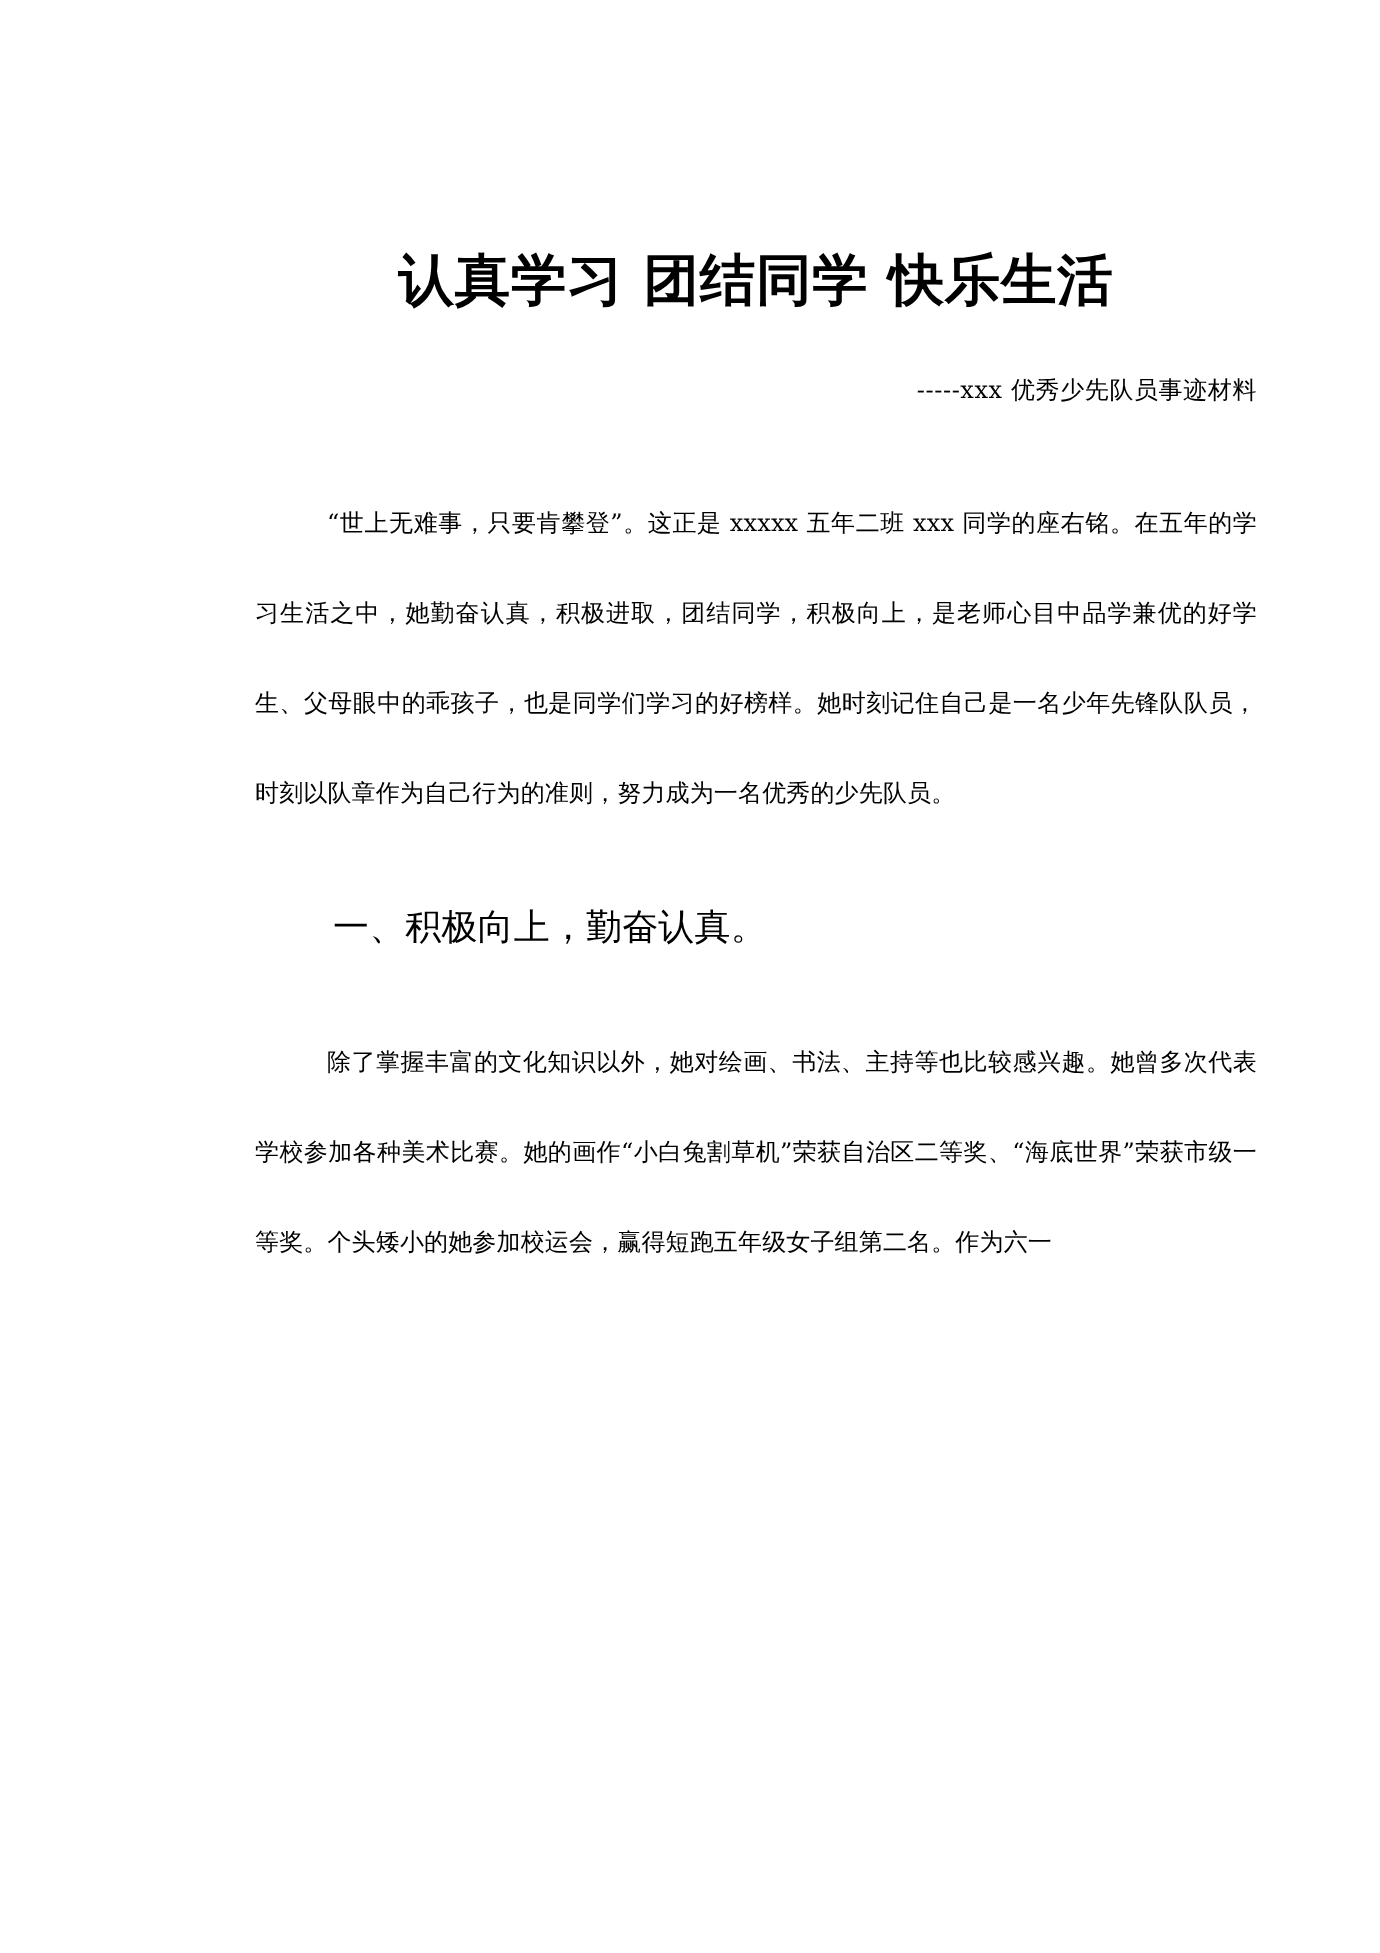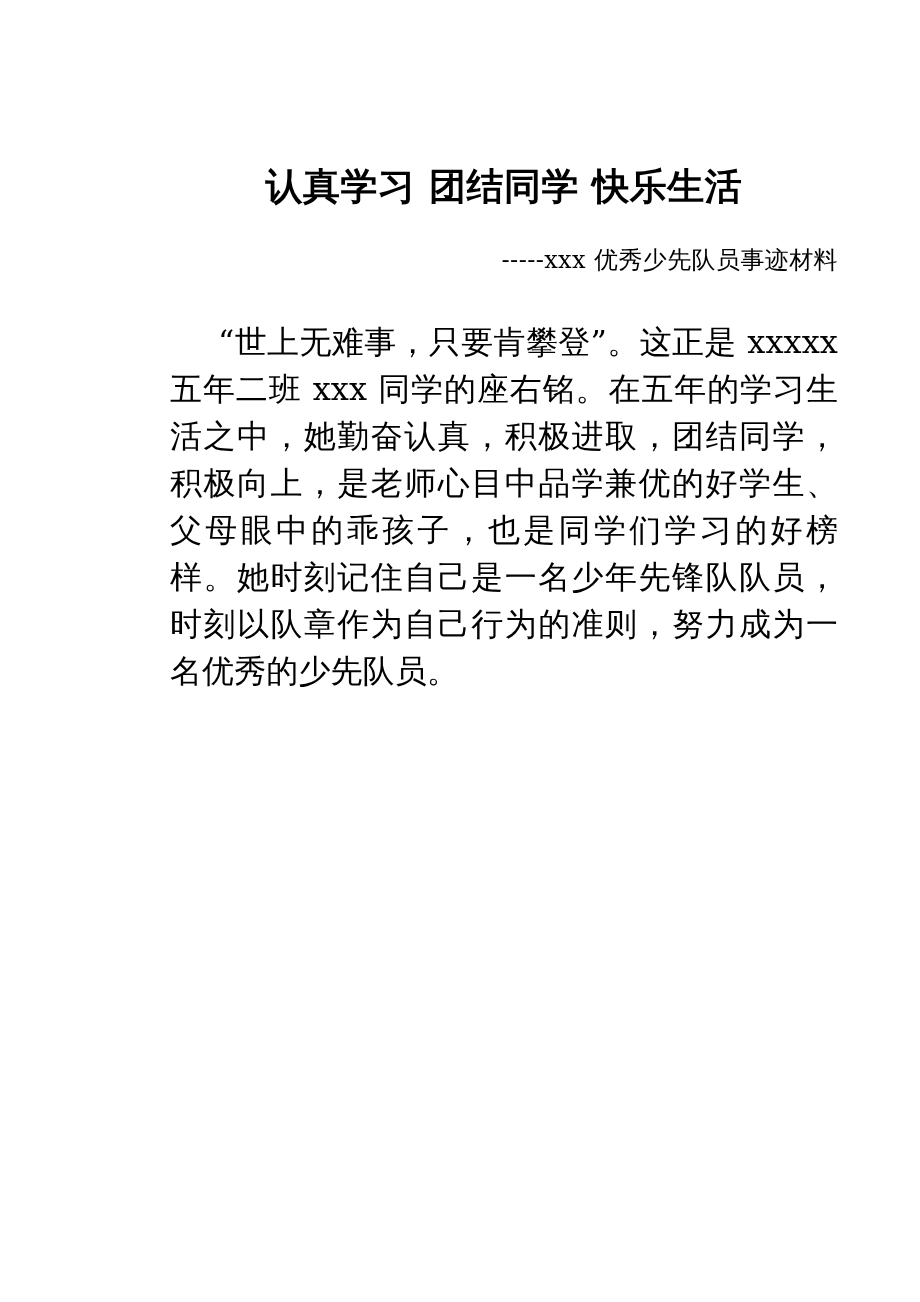--- a/index.html
+++ b/index.html
@@ -42,35 +42,35 @@
     letter-spacing: 0.5px;
     margin: 0;
     padding-top: 161px;
     color: #000000;
     white-space: pre;
   }
 
   
   .doc-subtitle {
     font-family: "DejaVu Serif", "Liberation Serif", serif;
-    font-size: 24px;
+    font-size: 16px;
     line-height: 34px;
     text-align: right;
     margin: 0;
     padding-top: 34px;
     padding-right: 0px;
     color: #000000;
     letter-spacing: 0.4px;
   }
 
   
   .para {
     font-family: "DejaVu Serif", "Liberation Serif", serif;
-    font-size: 32px;
-    line-height: 47px;
+    font-size: 16px;
+    line-height: 60px;
     text-align: justify;
     text-justify: inter-ideograph;
     margin: 0;
     color: #000000;
     letter-spacing: 0.1px;
     word-break: break-all;
   }
 
   .para.first-body {
     margin-top: 42px;
@@ -101,18 +101,20 @@
 
 <div class="page">
   <div class="content">
 
     <h1 class="doc-title">认真学习 团结同学 快乐生活</h1>
 
     <div class="doc-subtitle">-----xxx 优秀少先队员事迹材料</div>
 
     <p class="para first-body">“世上无难事，只要肯攀登”。这正是 xxxxx 五年二班 xxx 同学的座右铭。在五年的学习生活之中，她勤奋认真，积极进取，团结同学，积极向上，是老师心目中品学兼优的好学生、父母眼中的乖孩子，也是同学们学习的好榜样。她时刻记住自己是一名少年先锋队队员，时刻以队章作为自己行为的准则，努力成为一名优秀的少先队员。</p>
 
+    <p class="section-heading">一、积极向上，勤奋认真。</p>
 
 
 
+    <p class="para indent para-gap">除了掌握丰富的文化知识以外，她对绘画、书法、主持等也比较感兴趣。她曾多次代表学校参加各种美术比赛。她的画作“小白兔割草机”荣获自治区二等奖、“海底世界”荣获市级一等奖。个头矮小的她参加校运会，赢得短跑五年级女子组第二名。作为六一</p>
 
   </div>
 </div>
 
 </body></html>

